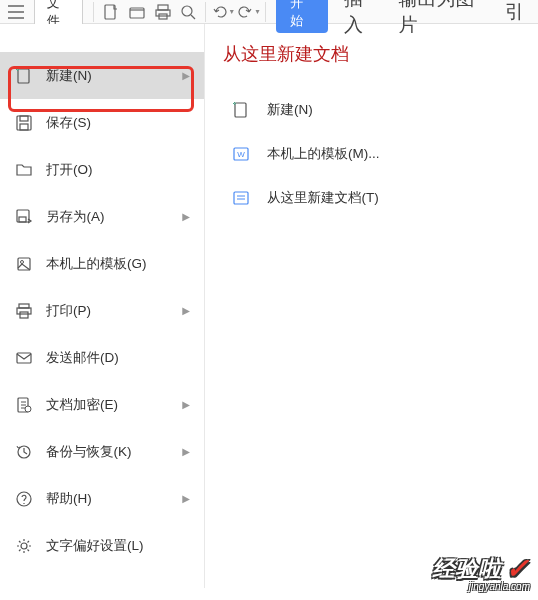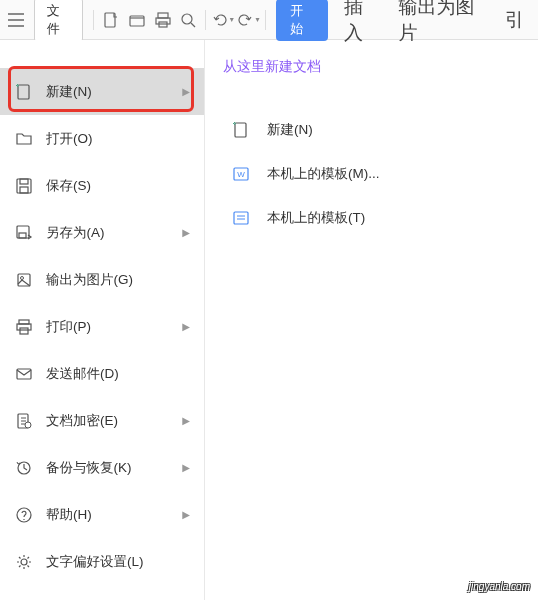--- a/index.html
+++ b/index.html
@@ -1,38 +1,38 @@
 <!DOCTYPE html>
 <html><head>
   <meta charset="utf-8">
   <style>
     * { margin: 0; padding: 0; box-sizing: border-box; }
     body { font-family: "Microsoft YaHei", "PingFang SC", sans-serif; font-size: 13px; color: #333; background: #fff; width: 538px; height: 600px; overflow: hidden; position: relative; }
     
-    .toolbar { height: 40px; display: flex; align-items: center; padding: 0 4px; border-bottom: 1px solid #e0e0e0; background: #fafafa; }
+    .toolbar { height: 24px; display: flex; align-items: center; padding: 0 4px; border-bottom: 1px solid #e0e0e0; background: #fafafa; }
     .hamburger { width: 26px; height: 26px; display: flex; align-items: center; justify-content: center; border-radius: 3px; cursor: pointer; }
     .file-btn { padding: 3px 12px; background: #fff; border: 1px solid #d0d0d0; border-radius: 3px; margin: 0 6px; cursor: pointer; font-size: 13px; }
     .divider-v { width: 1px; height: 20px; background: #ddd; margin: 0 4px; }
     .tb-icon { width: 26px; height: 26px; display: flex; align-items: center; justify-content: center; cursor: pointer; margin: 0 1px; }
     .dropdown-arrow { font-size: 8px; color: #888; margin-left: 2px; }
     .start-btn { padding: 3px 14px; background: #4a8af4; color: #fff; border-radius: 4px; margin: 0 6px; cursor: pointer; font-size: 13px; }
     .tab-item { padding: 3px 10px; cursor: pointer; font-size: 19px; color: #444; }
     
     .content { display: flex; height: calc(100% - 36px); }
     
     .sidebar { width: 205px; background: #fff; border-right: 1px solid #e8e8e8; overflow-y: auto; }
     .menu-item { display: flex; align-items: center; height: 47px; padding: 0 14px; cursor: pointer; position: relative; }
     .menu-item.selected { background: #dcdcdc; }
     .highlight-box { position: absolute; top: 66px; left: 8px; width: 186px; height: 46px; border: 3px solid #e7352b; border-radius: 6px; pointer-events: none; z-index: 10; }
     .menu-icon { width: 20px; height: 20px; margin-right: 12px; display: flex; align-items: center; justify-content: center; flex-shrink: 0; }
     .menu-label { flex: 1; font-size: 13.5px; color: #333; }
     .menu-arrow { font-size: 10px; color: #999; }
     
     .panel { flex: 1; padding: 18px 14px; }
-    .panel-title { font-size: 14px; color: #8b5cf6; margin-bottom: 32px; padding-left: 4px; }
+    .panel-title { font-size: 18px; color: #b91c1c; margin-bottom: 22px; padding-left: 4px; }
     .panel-item { display: flex; align-items: center; height: 44px; padding: 0 12px; cursor: pointer; }
     .panel-icon { width: 20px; height: 20px; margin-right: 16px; display: flex; align-items: center; justify-content: center; }
     .panel-label { font-size: 13.5px; color: #333; }
     
     .watermark { position: absolute; right: 8px; bottom: 8px; text-align: right; pointer-events: none; }
     .wm-main { font-size: 22px; font-weight: bold; color: #fff; text-shadow: -1.5px -1.5px 0 #333, 1.5px -1.5px 0 #333, -1.5px 1.5px 0 #333, 1.5px 1.5px 0 #333; font-style: italic; letter-spacing: 1px; display: flex; align-items: center; gap: 4px; }
     .wm-check { color: #e7352b; font-size: 28px; font-weight: bold; }
     .wm-sub { font-size: 10px; color: #fff; text-shadow: -1px -1px 0 #333, 1px -1px 0 #333, -1px 1px 0 #333, 1px 1px 0 #333; font-style: italic; margin-top: -4px; }
     
     svg { display: block; }
@@ -102,55 +102,55 @@
             <rect x="3" y="2" width="11" height="14" fill="none" stroke="#555" stroke-width="1.2" rx="1"></rect>
             <path d="M1 3l2-2M2 4l2-2" stroke="#4a8" stroke-width="1"></path>
           </svg>
       </span>
       <span class="menu-label">新建(N)</span>
       <span class="menu-arrow">▶</span>
     </div>
     <div class="menu-item">
       <span class="menu-icon">
         <svg width="18" height="18" viewBox="0 0 18 18">
-            <path d="M2 4h5l2 2h7v8H2z" fill="none" stroke="#555" stroke-width="1.2"></path>
-          </svg>
-      </span>
-      <span class="menu-label">打开(O)</span>
-    </div>
-    <div class="menu-item">
-      <span class="menu-icon">
-        <svg width="18" height="18" viewBox="0 0 18 18">
             <rect x="2" y="2" width="14" height="14" fill="none" stroke="#555" stroke-width="1.2" rx="1"></rect>
             <rect x="5" y="2" width="8" height="5" fill="none" stroke="#555" stroke-width="1.2"></rect>
             <rect x="5" y="10" width="8" height="6" fill="none" stroke="#555" stroke-width="1.2"></rect>
           </svg>
       </span>
       <span class="menu-label">保存(S)</span>
     </div>
     <div class="menu-item">
       <span class="menu-icon">
         <svg width="18" height="18" viewBox="0 0 18 18">
+            <path d="M2 4h5l2 2h7v8H2z" fill="none" stroke="#555" stroke-width="1.2"></path>
+          </svg>
+      </span>
+      <span class="menu-label">打开(O)</span>
+    </div>
+    <div class="menu-item">
+      <span class="menu-icon">
+        <svg width="18" height="18" viewBox="0 0 18 18">
             <rect x="2" y="2" width="12" height="12" fill="none" stroke="#555" stroke-width="1.2" rx="1"></rect>
             <rect x="4" y="9" width="7" height="5" fill="none" stroke="#555" stroke-width="1.2"></rect>
             <path d="M13 11l3 2-3 2" fill="none" stroke="#555" stroke-width="1.2"></path>
           </svg>
       </span>
       <span class="menu-label">另存为(A)</span>
       <span class="menu-arrow">▶</span>
     </div>
     <div class="menu-item">
       <span class="menu-icon">
         <svg width="18" height="18" viewBox="0 0 18 18">
             <rect x="3" y="3" width="12" height="12" fill="none" stroke="#555" stroke-width="1.2" rx="1"></rect>
             <circle cx="7" cy="7" r="1.5" fill="none" stroke="#555" stroke-width="1"></circle>
             <path d="M3 13l4-4 8 6" fill="none" stroke="#555" stroke-width="1.2"></path>
           </svg>
       </span>
-      <span class="menu-label">输出为图片(G)</span>
+      <span class="menu-label">本机上的模板(G)</span>
     </div>
     <div class="menu-item">
       <span class="menu-icon">
         <svg width="18" height="18" viewBox="0 0 18 18">
             <rect x="4" y="2" width="10" height="4" fill="none" stroke="#555" stroke-width="1.2"></rect>
             <rect x="2" y="6" width="14" height="6" fill="none" stroke="#555" stroke-width="1.2"></rect>
             <rect x="5" y="10" width="8" height="6" fill="none" stroke="#555" stroke-width="1.2"></rect>
           </svg>
       </span>
       <span class="menu-label">打印(P)</span>
@@ -228,22 +228,26 @@
       </span>
       <span class="panel-label">本机上的模板(M)...</span>
     </div>
     <div class="panel-item">
       <span class="panel-icon">
         <svg width="18" height="18" viewBox="0 0 18 18">
             <rect x="2" y="3" width="14" height="12" fill="none" stroke="#4a8af4" stroke-width="1.2" rx="1"></rect>
             <path d="M5 7h8M5 10h8" stroke="#4a8af4" stroke-width="1"></path>
           </svg>
       </span>
-      <span class="panel-label">本机上的模板(T)</span>
+      <span class="panel-label">从这里新建文档(T)</span>
     </div>
   </div>
 </div>
 
 <div class="highlight-box"></div>
 
 <div class="watermark">
+  <div class="wm-main">
+    <span>经验啦</span>
+    <span class="wm-check">✓</span>
+  </div>
   <div class="wm-sub">jingyanla.com</div>
 </div>
 
 </body></html>

